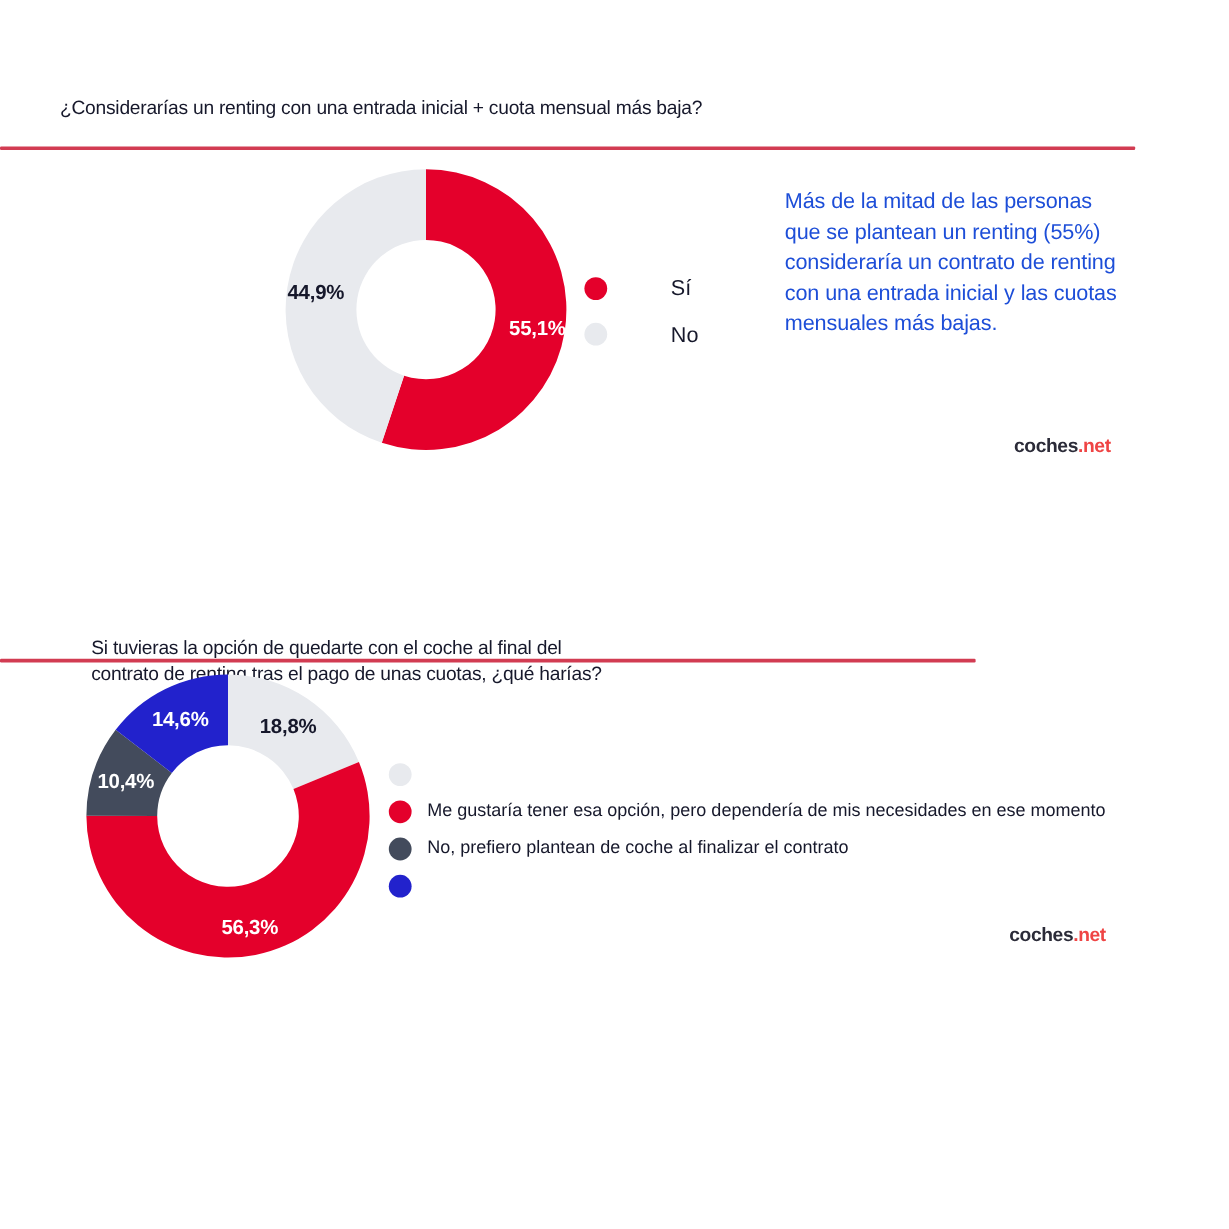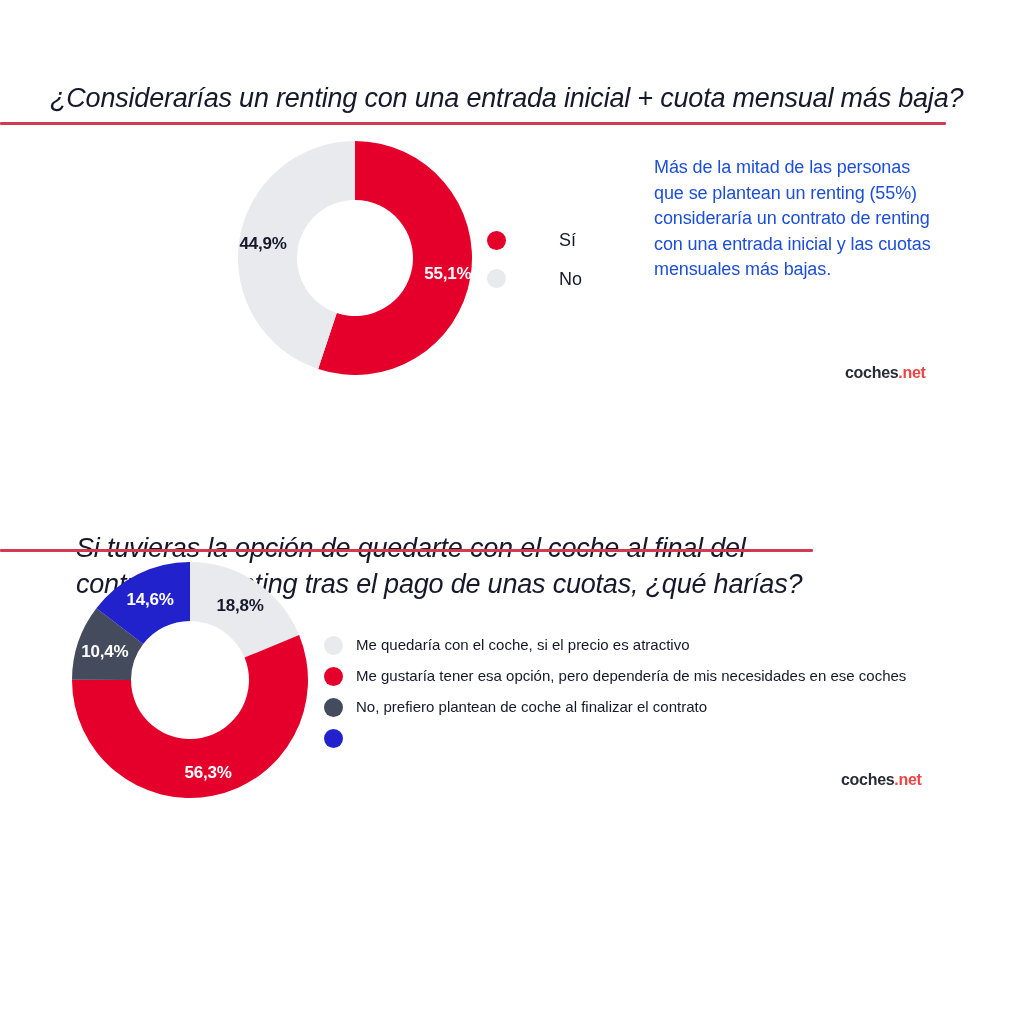--- a/index.html
+++ b/index.html
@@ -18,26 +18,25 @@
   .page {
     position: absolute;
     inset: 0;
     background: #ffffff;
   }
 
   
   .section-title {
     position: absolute;
     color: #16182b;
-    font-size: 27px;
+    font-size: 16px;
     font-weight: 500;
     letter-spacing: -0.2px;
     line-height: 1.35;
     white-space: pre-line;
-    font-style: italic;
   }
   #title-1 { left: 50px; top: 80px; }
   #title-2 { left: 76px; top: 487px; margin-top: 43px; }
 
   .divider {
     position: absolute;
     height: 3px;
     background: #d23c52;
     border-radius: 1px;
   }
@@ -171,25 +170,24 @@
           <text x="137.17570461305087" y="217.22604708984943" text-anchor="middle" class="slice-label light">56,3%</text>
           <text x="33.79711736154748" y="96.0091602381358" text-anchor="middle" class="slice-label light">10,4%</text>
           <text x="79.18874022659035" y="44.284056127341884" text-anchor="middle" class="slice-label light">14,6%</text>
         </g>
     </svg>
   </div>
 
   <div class="legend" id="legend-2">
     <div class="legend-row">
       <span class="legend-dot" style="background:#e8eaee"></span>
-      <span class="legend-text">Me quedaría con el coche, si el precio es atractivo</span>
     </div>
     <div class="legend-row">
       <span class="legend-dot" style="background:#e4002b"></span>
-      <span class="legend-text">Me gustaría tener esa opción, pero dependería de mis necesidades en ese coches</span>
+      <span class="legend-text">Me gustaría tener esa opción, pero dependería de mis necesidades en ese momento</span>
     </div>
     <div class="legend-row">
       <span class="legend-dot" style="background:#434b5c"></span>
       <span class="legend-text">No, prefiero plantean de coche al finalizar el contrato</span>
     </div>
     <div class="legend-row">
       <span class="legend-dot" style="background:#2222cc"></span>
     </div>
   </div>
 

